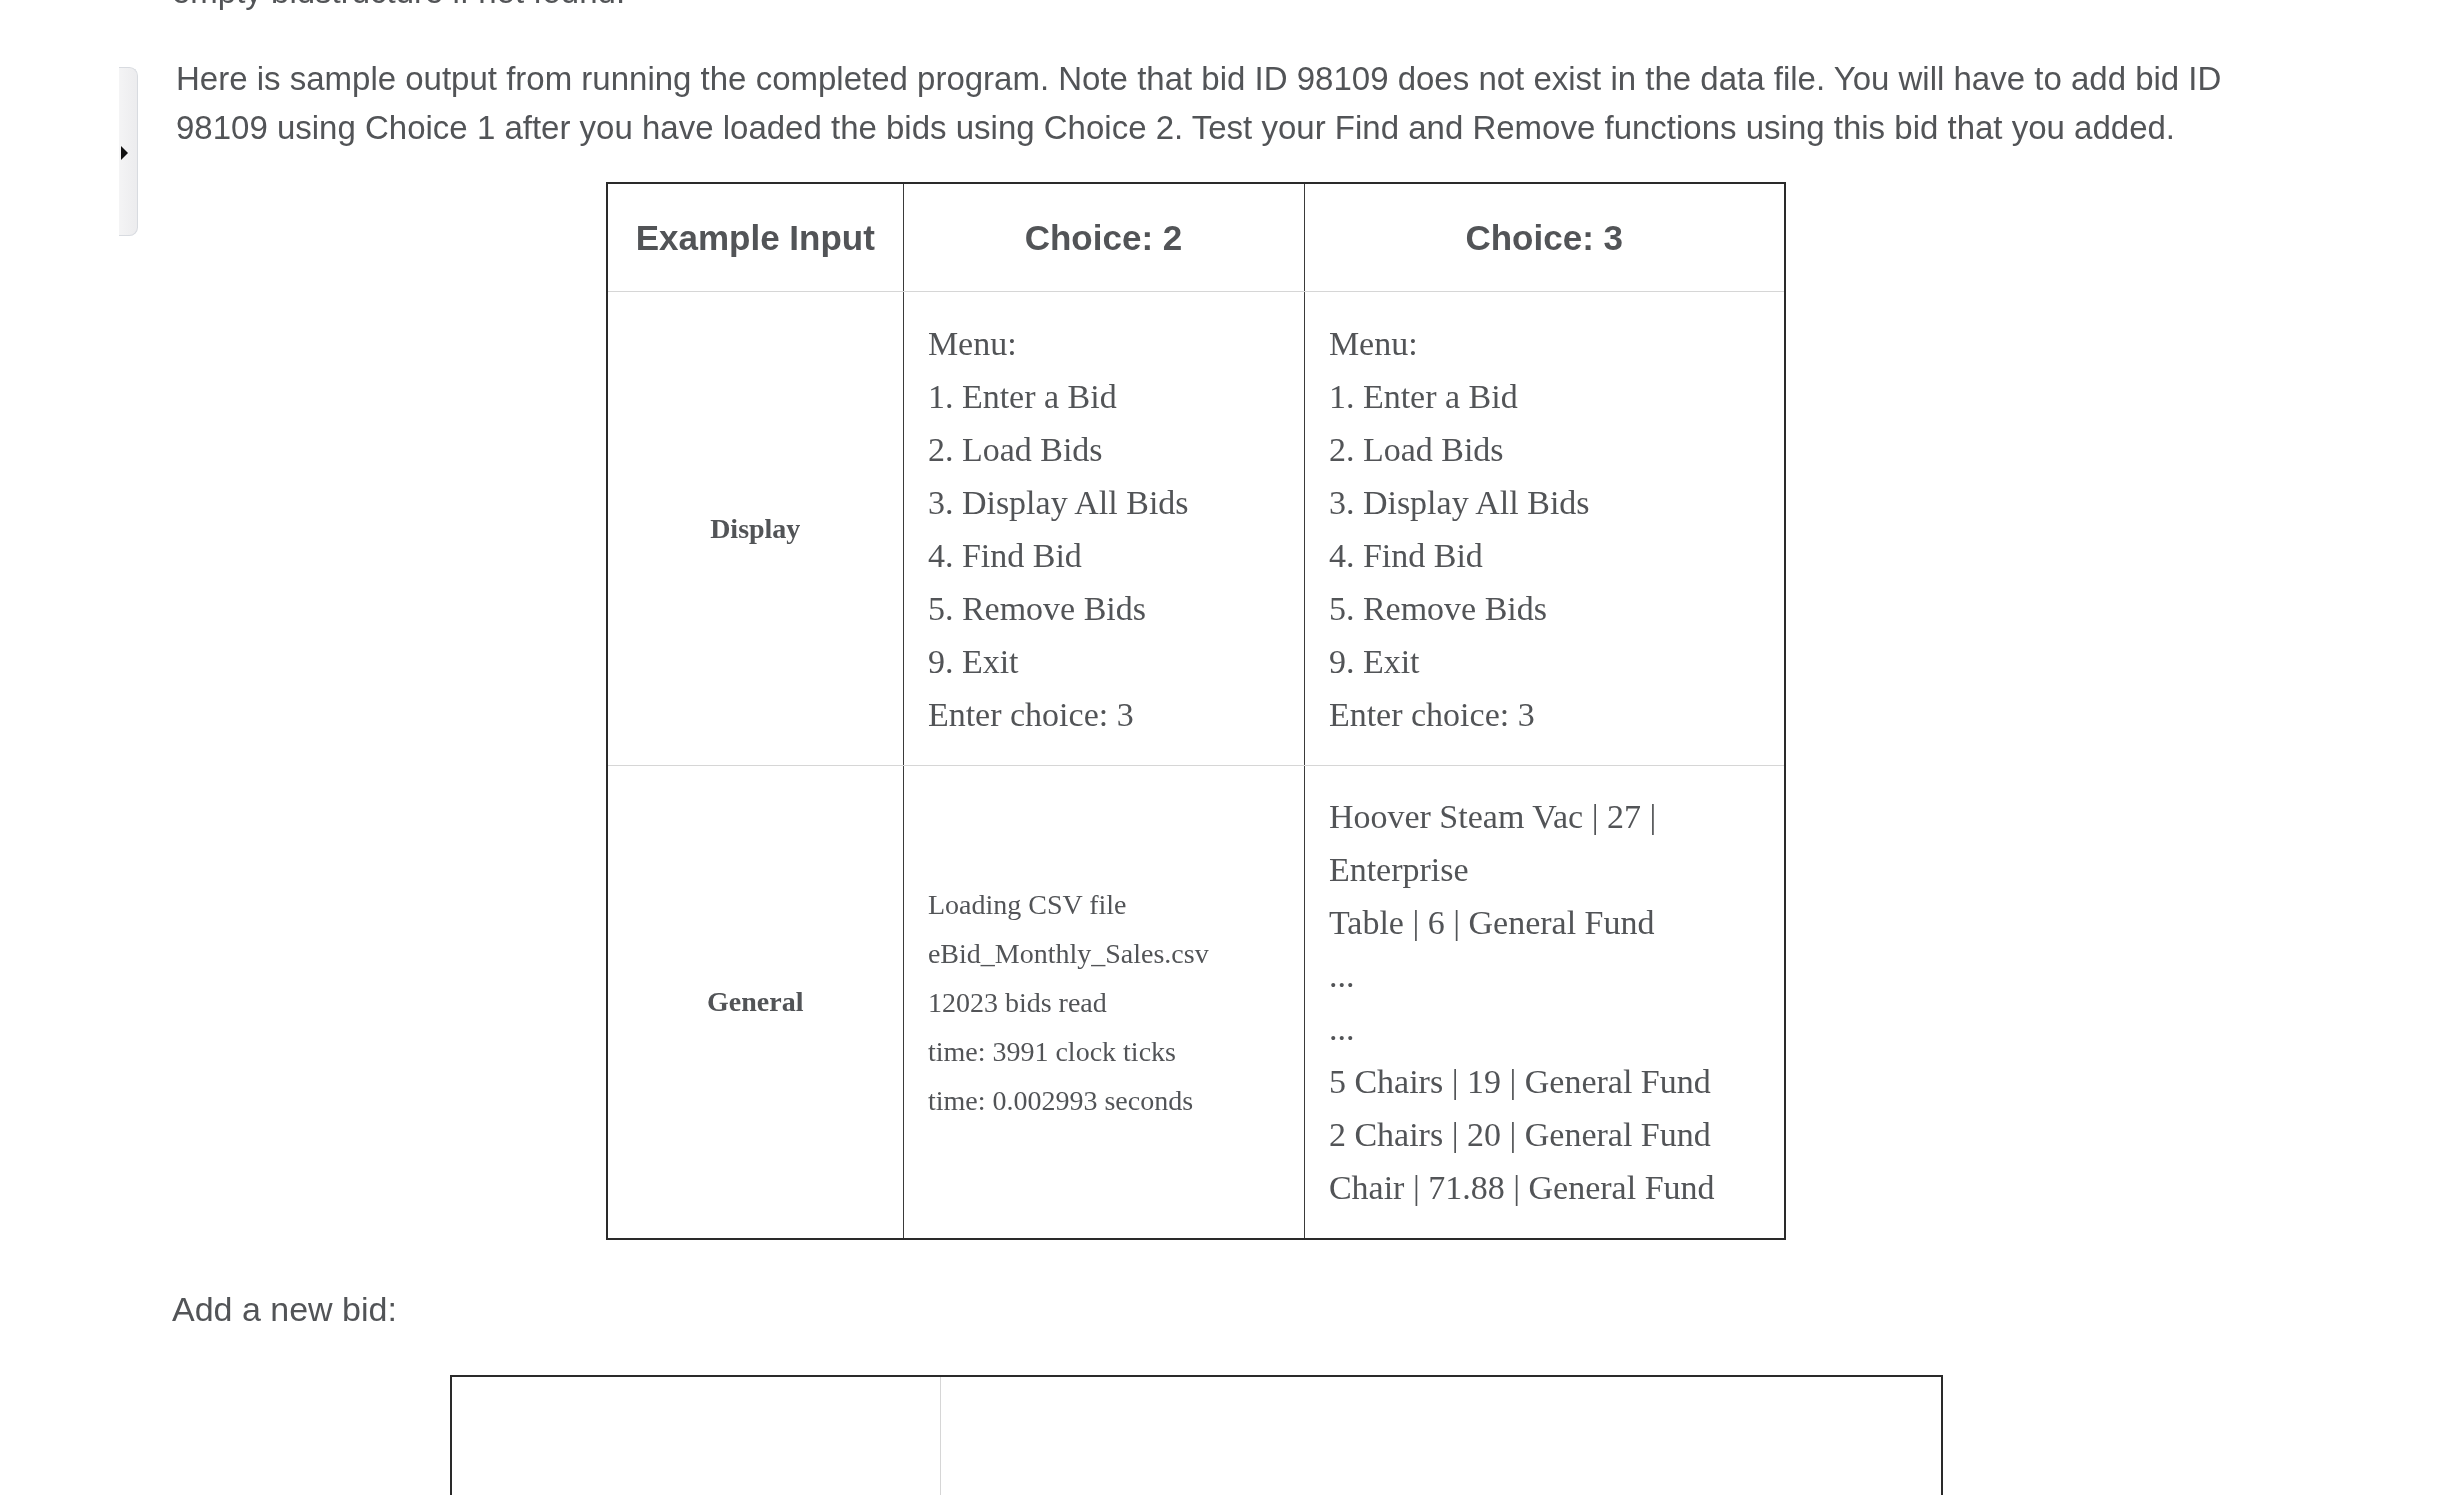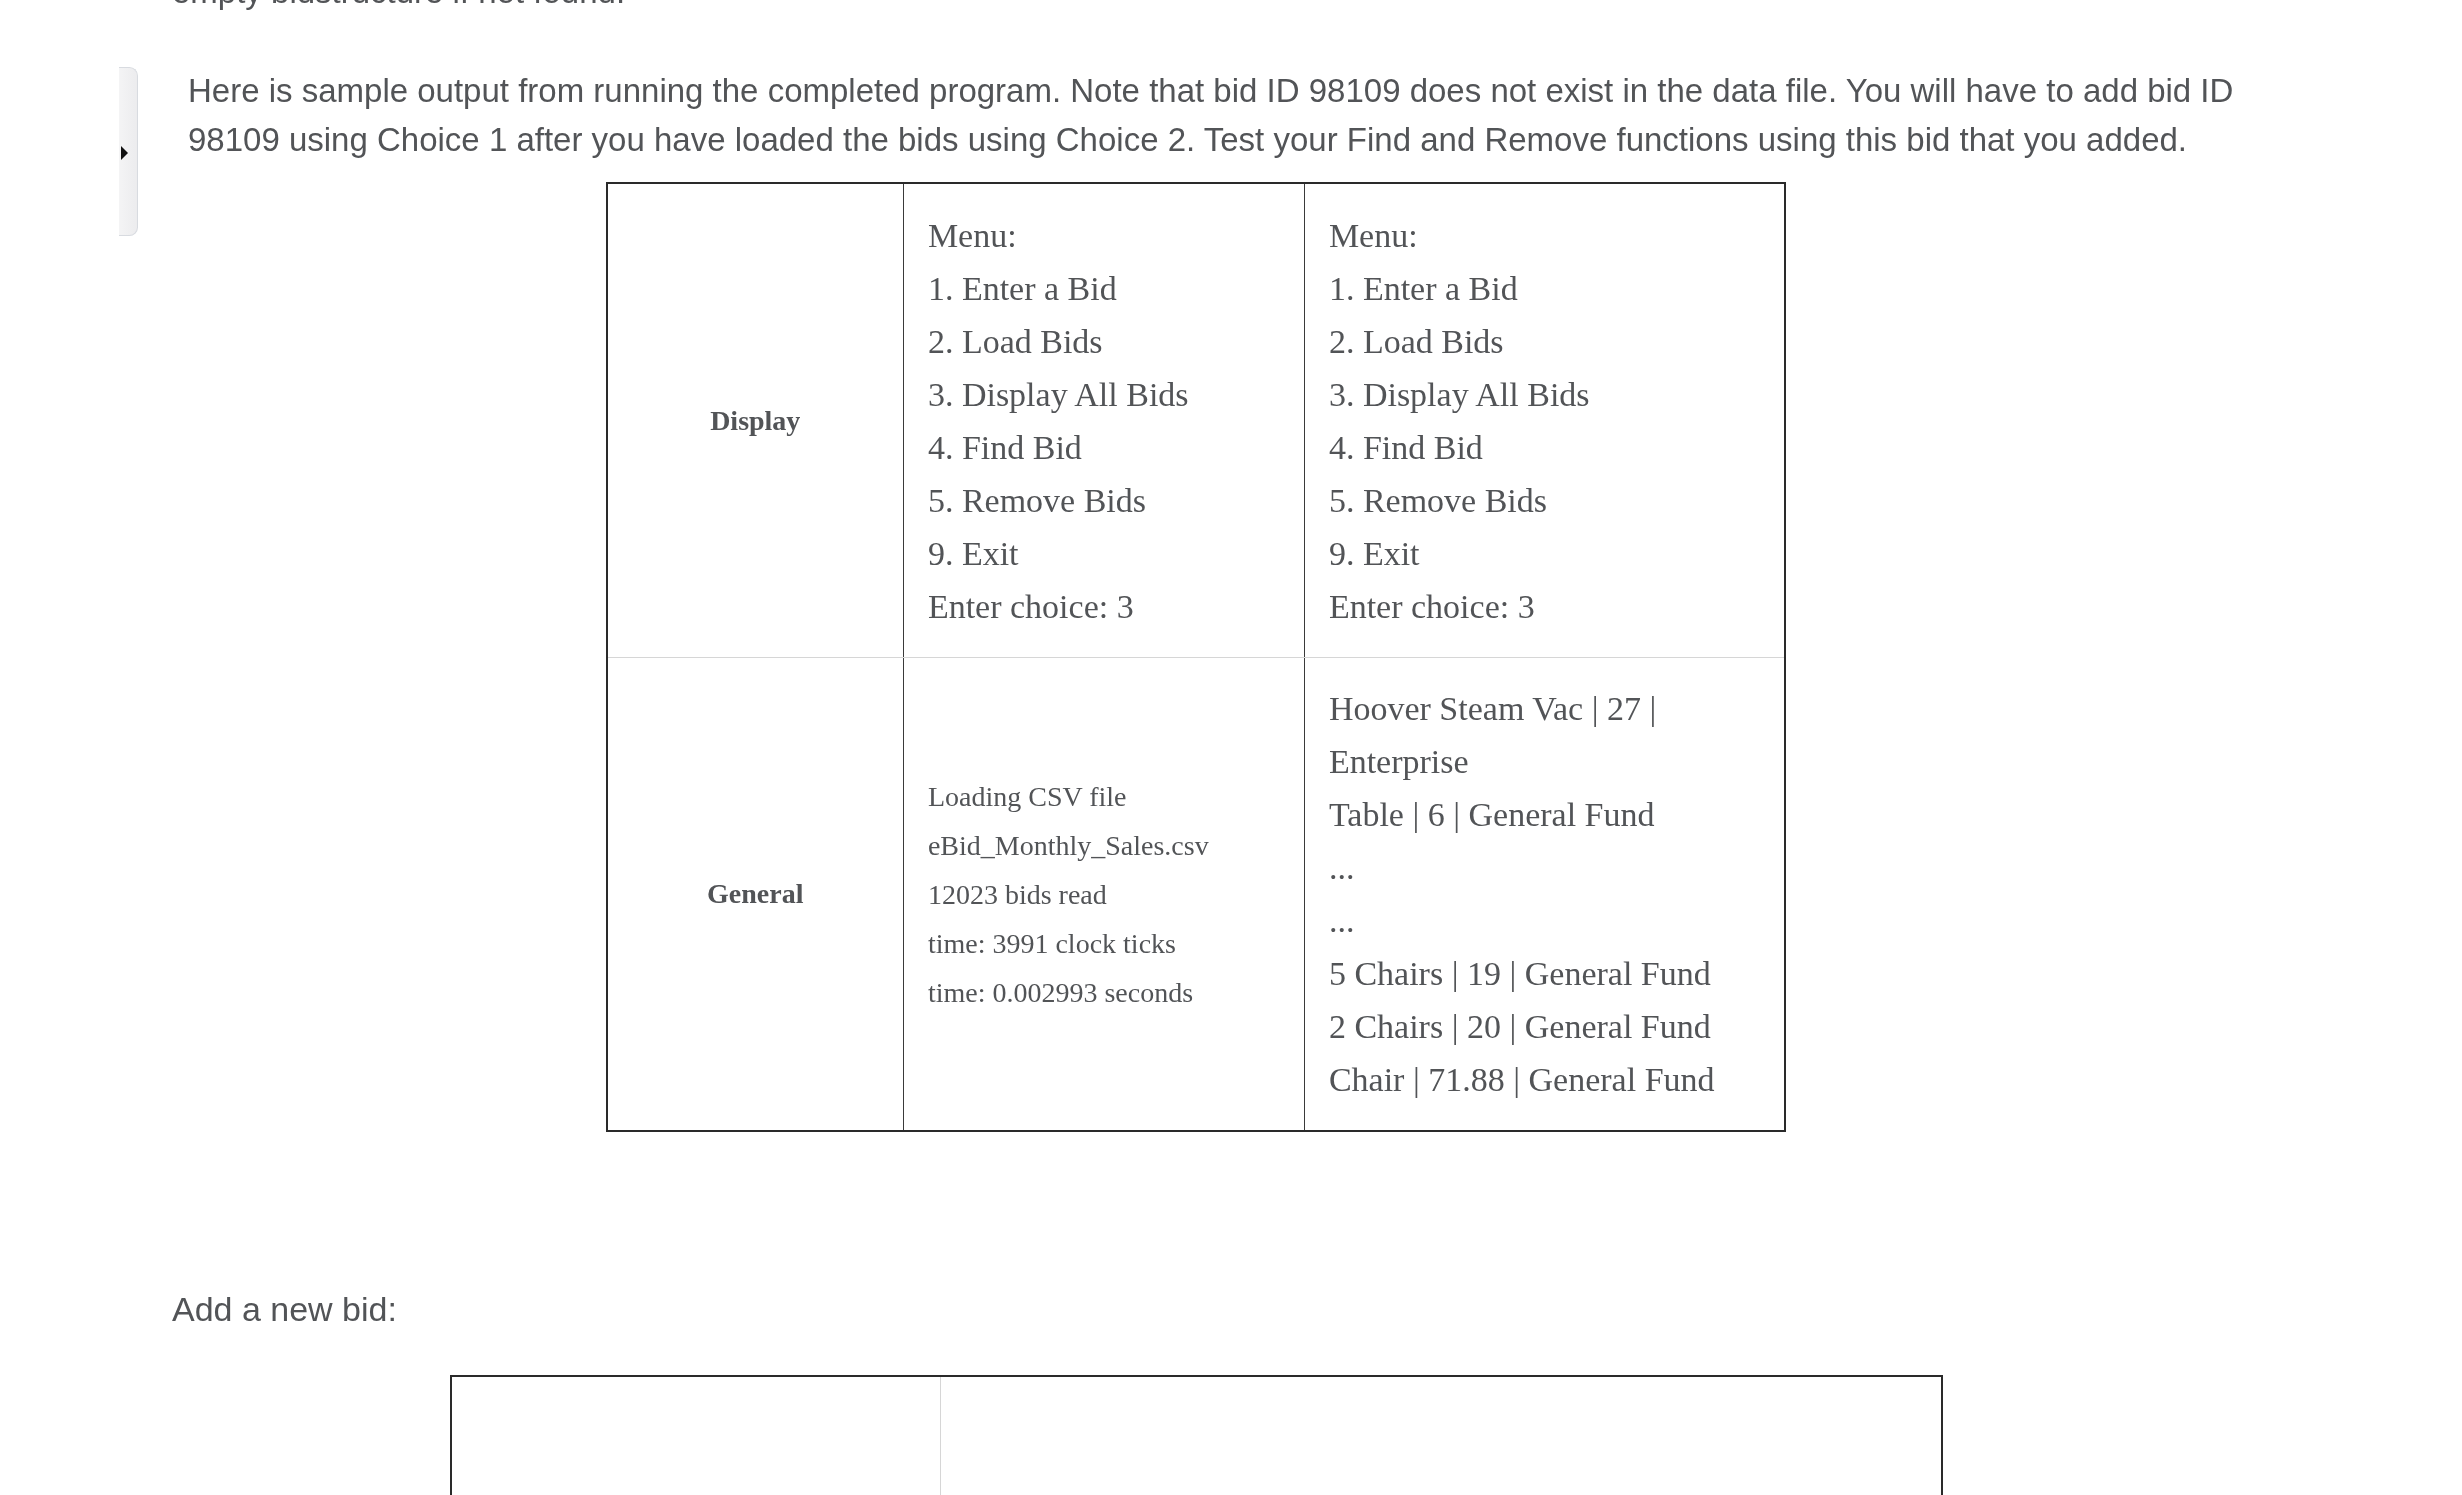--- a/index.html
+++ b/index.html
@@ -18,21 +18,21 @@
     border: 1.7px solid #d8dbe0; border-left: none; border-radius: 0 8.7px 8.7px 0;
     box-sizing: border-box; cursor: pointer;
   }
   .sidebar-toggle .arrow {
     position: absolute; left: 1.7px; top: 78px; width: 0; height: 0;
     border-top: 7px solid transparent; border-bottom: 7px solid transparent;
     border-left: 7.8px solid #111;
   }
   .intro {
     position: absolute; left: 172px; top: 50px; width: 2056px;
-    font-size: 33px; line-height: 49px; margin: 16px;
+    font-size: 33px; line-height: 49px; margin: 4px;
   }
   table.ex {
     position: absolute; border-collapse: collapse; table-layout: fixed;
     border: 2.6px solid #2a2a2a; font-size: 34px;
   }
   table.ex td, table.ex th { color: #525457; }
   #t1 { left: 606px; top: 182px; width: 1178px; }
   #t1 col.c1 { width: 296px; }
   #t1 col.c2 { width: 401px; }
   #t1 col.c3 { width: 481px; }
@@ -68,20 +68,25 @@
 
 <p class="intro">Here is sample output from running the completed program. Note that bid ID 98109 does not exist in the data file. You will have to add bid ID 98109 using Choice 1 after you have loaded the bids using Choice 2. Test your Find and Remove functions using this bid that you added.</p>
 
 <table class="ex" id="t1">
   <colgroup>
       <col class="c1">
       <col class="c2">
       <col class="c3">
     </colgroup>
   <tbody>
+      <tr>
+    <th>Example Input</th>
+    <th>Choice: 2</th>
+    <th style="border-right:none">Choice: 3</th>
+  </tr>
   <tr class="r-display">
     <td class="label">Display</td>
     <td>
       <div class="lines">
         <div>Menu:</div>
         <div>1. Enter a Bid</div>
         <div>2. Load Bids</div>
         <div>3. Display All Bids</div>
         <div>4. Find Bid</div>
         <div>5. Remove Bids</div>

